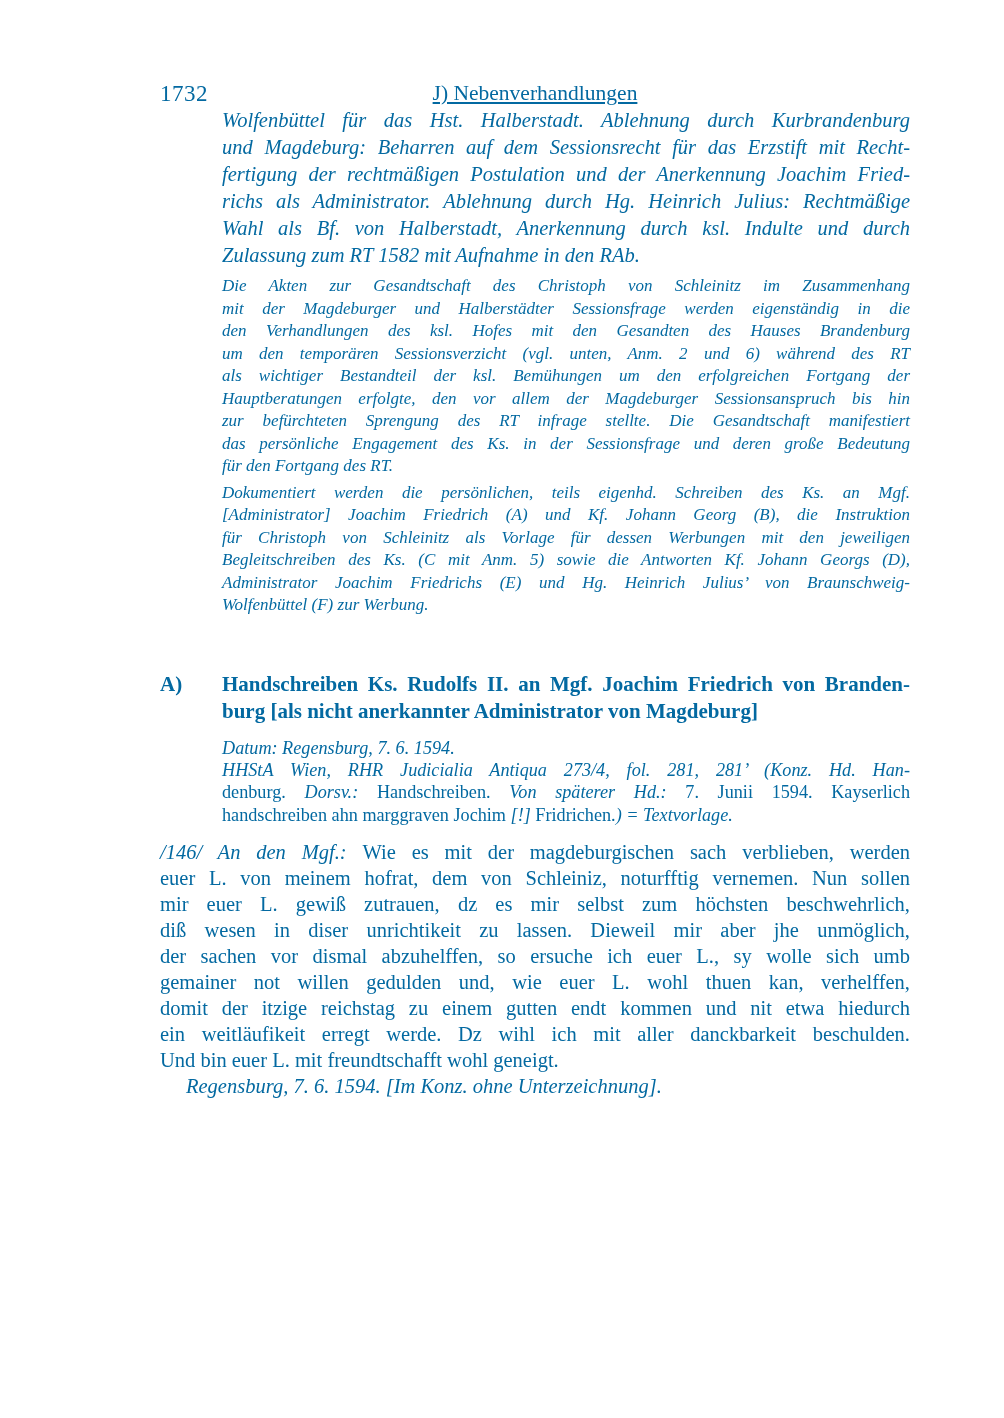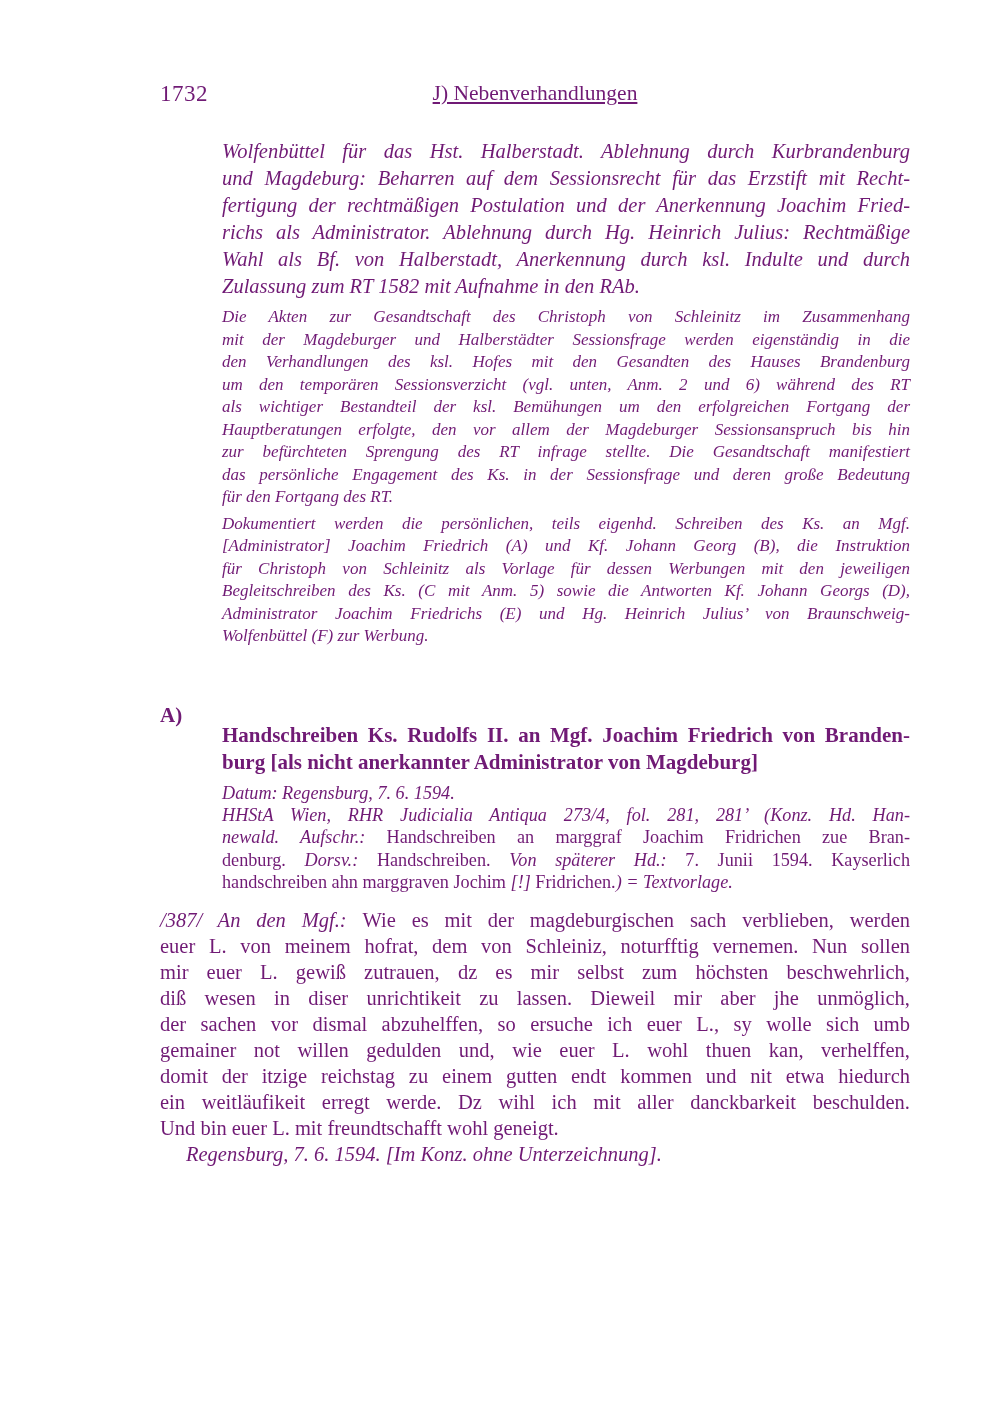--- a/index.html
+++ b/index.html
@@ -3,21 +3,21 @@
 <meta charset="utf-8">
 <title>1732 — J) Nebenverhandlungen</title>
 <style>
   html, body { margin: 0; padding: 0; background: #e9e9e9; }
   .page {
     position: relative;
     width: 1004px;
     height: 1418px;
     margin: 0 auto;
     background: #ffffff;
-    color: #701a75;
+    color: #0369a1;
     font-family: "Liberation Serif", "DejaVu Serif", serif;
     overflow: hidden;
   }
   .content {
     position: absolute;
     left: 160px;
     top: 80px;
     width: 750px;
   }
   
@@ -38,21 +38,21 @@
     text-align: center;
     text-decoration: underline;
   }
   
   .line { text-align: justify; text-align-last: justify; }
   .line.nj { text-align-last: left; }
   .it { font-style: italic; }
   .block { hyphens: none; }
   
   .summary {
-    margin: 31px 0 0 62px;
+    margin: 0 0 0 62px;
     width: 688px;
     font-size: 20.5px;
     line-height: 27px;
     font-style: italic;
   }
   .note {
     margin: 6px 0 0 62px;
     width: 688px;
     font-size: 17px;
     line-height: 22.5px;
@@ -63,28 +63,28 @@
     display: flex;
     margin-top: 54px;
     font-size: 21px;
     line-height: 27px;
     font-weight: bold;
   }
   .section-head .sec-label {
     width: 62px;
     flex: 0 0 62px;
   }
-  .section-head .sec-lines { width: 688px; flex: 0 0 688px; margin-top: 20px; }
+  .section-head .sec-lines { width: 688px; flex: 0 0 688px; }
   .datum, .source {
     margin-left: 62px;
     width: 688px;
     font-size: 18.2px;
     line-height: 22.4px;
   }
-  .datum { margin-top: 6px; font-style: italic; }
+  .datum { margin-top: 12px; font-style: italic; }
   .letter {
     margin-top: 13px;
     width: 750px;
     font-size: 20.5px;
     line-height: 26px;
   }
 </style>
 </head>
 <body>
 
@@ -133,27 +133,26 @@
           <div class="line nj"><span>burg [als nicht anerkannter Administrator von Magdeburg]</span></div>
         </span>
     </div>
 
     <div class="datum block">
         <div class="line nj"><span>Datum: Regensburg, 7. 6. 1594.</span></div>
       </div>
 
     <div class="source block">
         <div class="line"><span class="it">HHStA Wien, RHR Judicialia Antiqua 273/4, fol. 281, 281’ (Konz. Hd. Han-</span></div>
-        <div class="line"><span class="it">newald. Aufschr.: </span><span>Handschreiben an marggraf Joachim Fridrichen zue Bran-</span></div>
         <div class="line"><span>denburg. </span><span class="it">Dorsv.: </span><span>Handschreiben. </span><span class="it">Von späterer Hd.: </span><span>7. Junii 1594. Kayserlich</span></div>
         <div class="line nj"><span>handschreiben ahn marggraven Jochim </span><span class="it">[!] </span><span>Fridrichen.</span><span class="it">) = Textvorlage.</span></div>
       </div>
 
     <div class="letter block">
-        <div class="line"><span class="it">/387/ An den Mgf.: </span><span>Wie es mit der magdeburgischen sach verblieben, werden</span></div>
+        <div class="line"><span class="it">/146/ An den Mgf.: </span><span>Wie es mit der magdeburgischen sach verblieben, werden</span></div>
         <div class="line"><span>euer L. von meinem hofrat, dem von Schleiniz, noturfftig vernemen. Nun sollen</span></div>
         <div class="line"><span>mir euer L. gewiß zutrauen, dz es mir selbst zum höchsten beschwehrlich,</span></div>
         <div class="line"><span>diß wesen in diser unrichtikeit zu lassen. Dieweil mir aber jhe unmöglich,</span></div>
         <div class="line"><span>der sachen vor dismal abzuhelffen, so ersuche ich euer L., sy wolle sich umb</span></div>
         <div class="line"><span>gemainer not willen gedulden und, wie euer L. wohl thuen kan, verhelffen,</span></div>
         <div class="line"><span>domit der itzige reichstag zu einem gutten endt kommen und nit etwa hiedurch</span></div>
         <div class="line"><span>ein weitläufikeit erregt werde. Dz wihl ich mit aller danckbarkeit beschulden.</span></div>
         <div class="line nj"><span>Und bin euer L. mit freundtschafft wohl geneigt.</span></div>
         <div class="line nj" style="padding-left: 26px;"><span class="it">Regensburg, 7. 6. 1594. [Im Konz. ohne Unterzeichnung].</span></div>
       </div>

